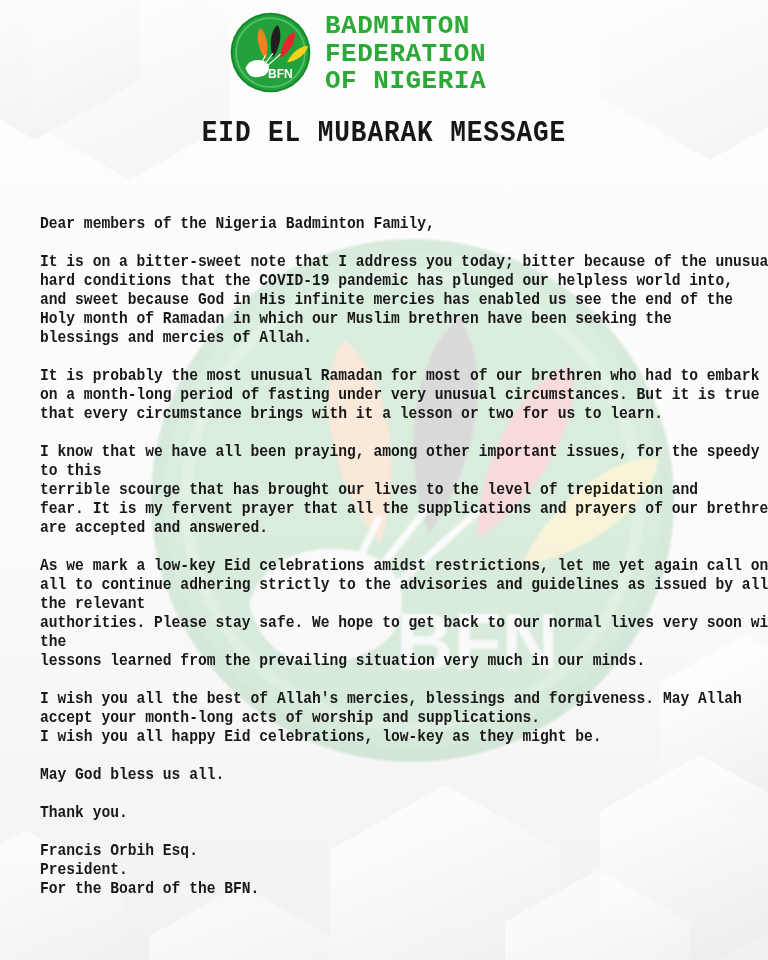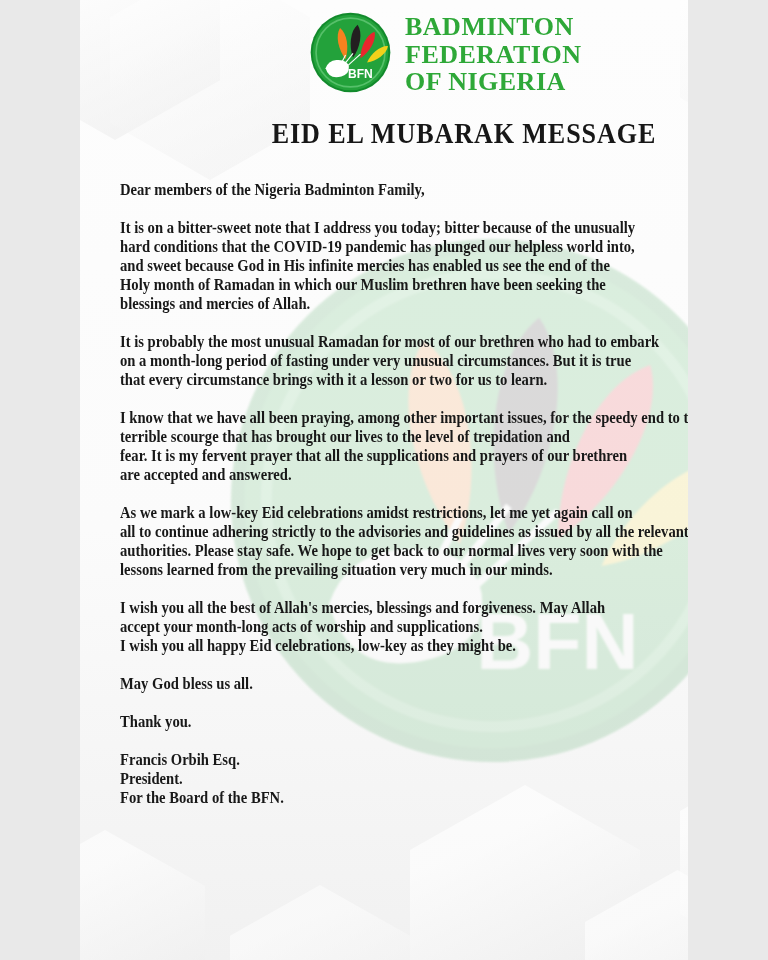--- a/index.html
+++ b/index.html
@@ -1,19 +1,19 @@
 <!DOCTYPE html>
 <html><head>
 <meta charset="utf-8">
 <style>
   html,body{margin:0;padding:0;background:#e9e9e9;}
   .page{
-    position:relative;width:608px;height:960px;margin:0 auto;overflow:hidden;
+    position:relative;width:768px;height:960px;margin:0 auto;overflow:hidden;
     background:linear-gradient(180deg,#fdfdfd 0%,#fbfbfb 55%,#f1f1f1 100%);
-    font-family:Liberation Serif, serif;
+    font-family:Liberation Mono, monospace;
   }
   
   .hex{
     position:absolute;
     clip-path:polygon(50% 0,100% 26%,100% 74%,50% 100%,0 74%,0 26%);
     background:linear-gradient(155deg,#ffffff 25%,#e7e7e7 100%);
     opacity:.55;
   }
   .hx1{left:-70px;top:-90px;width:210px;height:230px;}
   .hx2{left:30px;top:-40px;width:200px;height:220px;opacity:.4;}
@@ -37,21 +37,21 @@
     white-space:pre-line;
   }
   
   .title{
     position:absolute;left:0;top:117px;width:768px;margin:0;
     text-align:center;color:#171717;
     font-size:29px;font-weight:bold;letter-spacing:1px;
     transform:scaleX(.9);
   }
   
-  .letter{position:absolute;left:40px;top:180px;width:720px;}
+  .letter{position:absolute;left:40px;top:214px;width:720px;}
   .letter p{
     margin:0 0 19px 0;width:880px;
     color:#181818;font-size:17px;font-weight:bold;line-height:19px;
     letter-spacing:0;white-space:pre-line;
     transform:scaleX(.86);transform-origin:left top;
   }
 </style>
 </head>
 <body>
 

